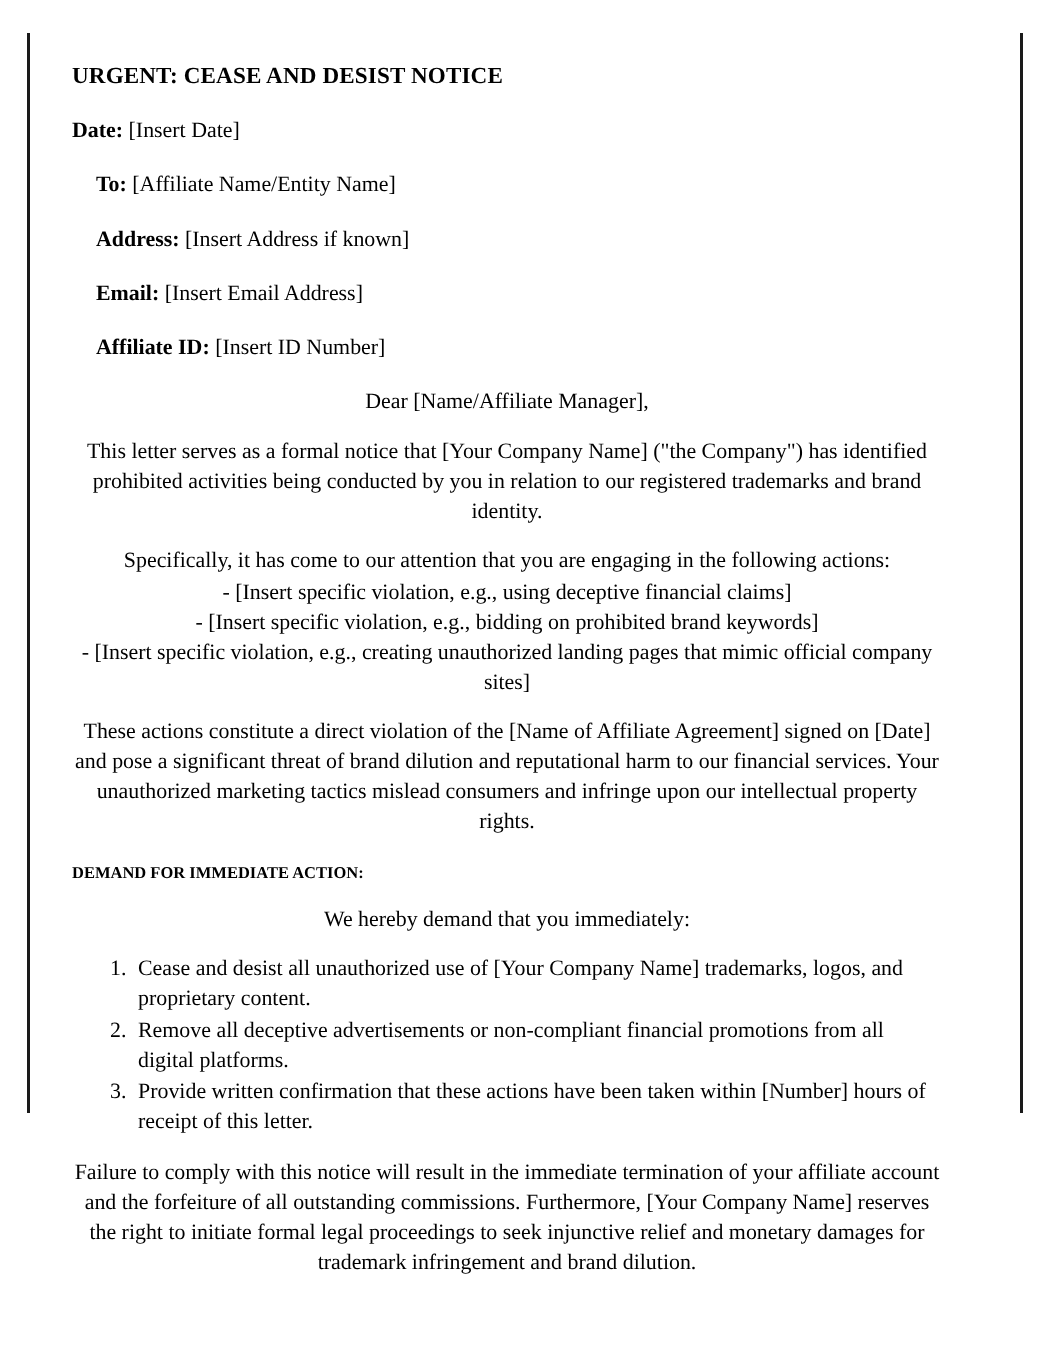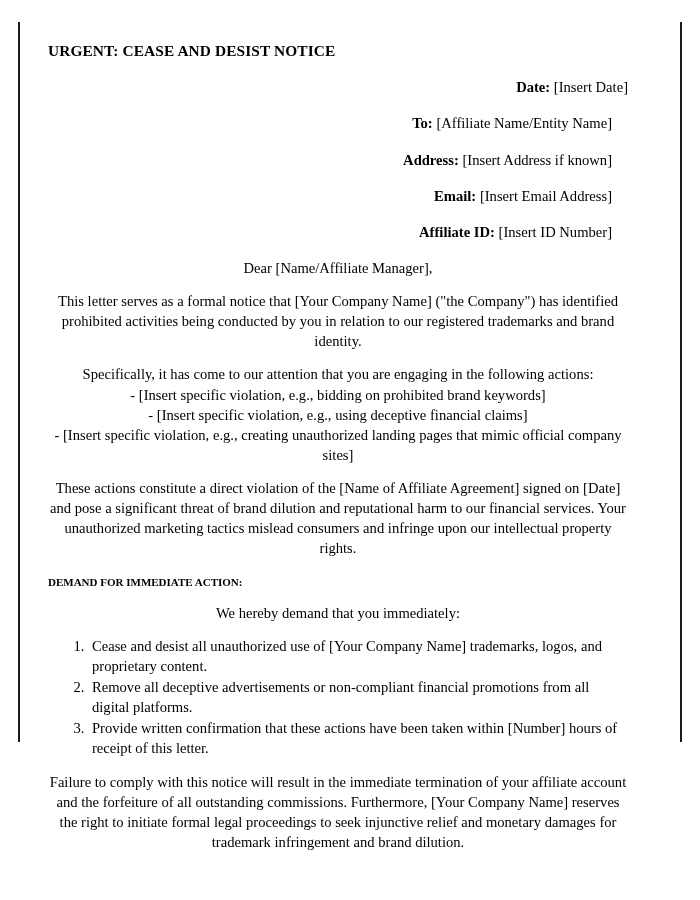--- a/index.html
+++ b/index.html
@@ -45,21 +45,20 @@
     font-size: 15.4px;
     letter-spacing: 0.1px;
     margin: 0 0 16px 0;
   }
   .field-line {
     margin: 16px;
     padding: 0;
   }
   .field-block {
     margin: 0 0 14px 0;
-    text-align: right;
   }
   .lbl {
     font-weight: bold;
   }
   .re-line {
     font-weight: bold;
     font-size: 15.2px;
     margin: 16px 0 14px 0;
   }
   p.para {
@@ -117,22 +116,22 @@
         <span>[Insert ID Number]</span>
       </div>
     </div>
 
 
     <p class="para">Dear [Name/Affiliate Manager],</p>
 
     <p class="para">This letter serves as a formal notice that [Your Company Name] ("the Company") has identified prohibited activities being conducted by you in relation to our registered trademarks and brand identity.</p>
 
     <p class="para nogap">Specifically, it has come to our attention that you are engaging in the following actions:</p>
+    <p class="para nogap">- [Insert specific violation, e.g., using deceptive financial claims]</p>
     <p class="para nogap">- [Insert specific violation, e.g., bidding on prohibited brand keywords]</p>
-    <p class="para nogap">- [Insert specific violation, e.g., using deceptive financial claims]</p>
     <p class="para">- [Insert specific violation, e.g., creating unauthorized landing pages that mimic official company sites]</p>
 
     <p class="para">These actions constitute a direct violation of the [Name of Affiliate Agreement] signed on [Date] and pose a significant threat of brand dilution and reputational harm to our financial services. Your unauthorized marketing tactics mislead consumers and infringe upon our intellectual property rights.</p>
 
     <div class="section-head">DEMAND FOR IMMEDIATE ACTION:</div>
 
     <p class="para">We hereby demand that you immediately:</p>
 
     <ol class="demands">
       <li>Cease and desist all unauthorized use of [Your Company Name] trademarks, logos, and proprietary content.</li>

